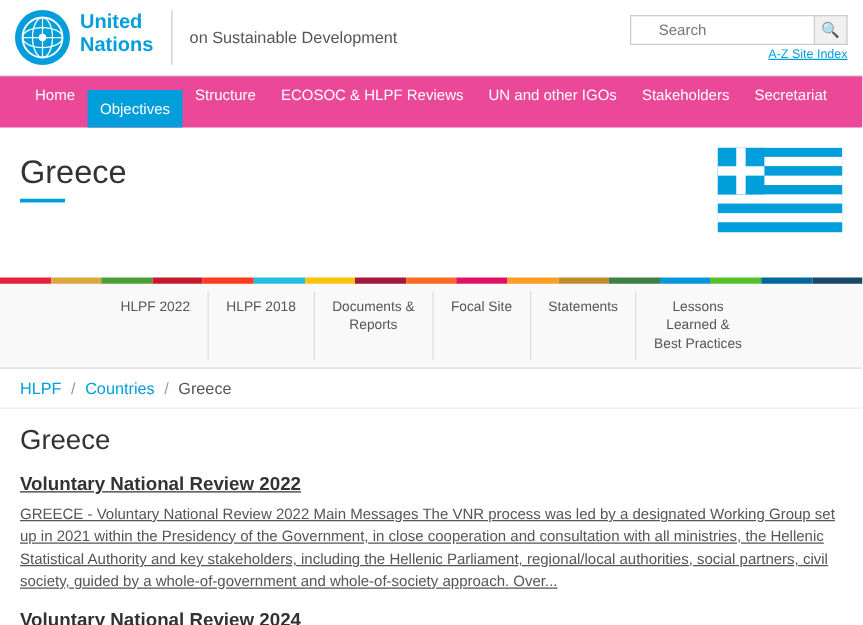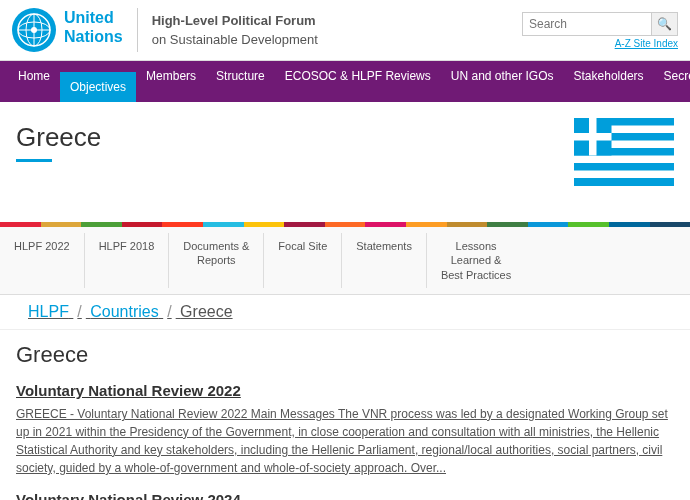--- a/index.html
+++ b/index.html
@@ -11,47 +11,47 @@
     .un-logo-circle { width: 44px; height: 44px; background: #009edb; border-radius: 50%; display: flex; align-items: center; justify-content: center; }
     .un-logo-circle svg { width: 36px; height: 36px; }
     .un-text { line-height: 1.2; }
     .un-text .united { font-size: 16px; font-weight: bold; color: #009edb; }
     .un-text .nations { font-size: 16px; font-weight: bold; color: #009edb; }
     .header-divider { width: 1px; height: 44px; background: #ccc; margin: 0 14px; }
     .header-subtitle { font-size: 13px; color: #555; line-height: 1.5; }
     .header-subtitle .line1 { font-weight: bold; }
     .search-area { margin-left: auto; display: flex; align-items: center; flex-direction: column; }
     .search-row { display: flex; align-items: center; }
-    .search-input { border: 1px solid #ccc; padding: 3px 6px; font-size: 12px; width: 130px; height: 24px; outline: none; }
+    .search-input { border: 1px solid #ccc; padding: 3px 22px; font-size: 12px; width: 148px; height: 24px; outline: none; }
     .search-btn { background: #f0f0f0; border: 1px solid #ccc; border-left: none; width: 26px; height: 24px; cursor: pointer; display: flex; align-items: center; justify-content: center; font-size: 12px; }
     .az-link { font-size: 10px; color: #009edb; text-decoration: underline; cursor: pointer; margin-top: 2px; align-self: flex-end; }
 
     
-    .nav { background: #701a75; display: flex; padding: 0 8px; }
+    .nav { background: #ec4899; display: flex; padding: 0 18px; }
     .nav-item { color: #fff; font-size: 12px; padding: 8px 10px; cursor: pointer; white-space: nowrap; }
     .nav-item.active { background: #009edb; margin-top: 11px; }
 
     
     .hero { position: relative; padding: 20px 16px 10px 16px; min-height: 120px; }
     .hero-title { font-size: 26px; font-weight: normal; color: #333; margin-bottom: 6px; }
     .hero-underline { width: 36px; height: 3px; background: #009edb; margin-bottom: 10px; }
     .greece-flag { position: absolute; top: 16px; right: 16px; width: 100px; height: 68px; overflow: hidden; }
 
     
     .color-bar { display: flex; height: 5px; }
     .color-bar div { flex: 1; }
 
     
     .tabs-section { background: #f9f9f9; border-bottom: 1px solid #ddd; padding: 6px 0; }
-    .tabs-row { display: flex; justify-content: flex-start; gap: 0; }
+    .tabs-row { display: flex; justify-content: center; gap: 0; }
     .tab-item { padding: 6px 14px; font-size: 11px; color: #555; cursor: pointer; text-align: center; border-right: 1px solid #ddd; line-height: 1.3; }
     .tab-item:last-child { border-right: none; }
 
     
-    .breadcrumb { padding: 8px 28px; font-size: 16px; color: #555; border-bottom: 1px solid #eee; text-decoration: underline; }
+    .breadcrumb { padding: 8px 16px; font-size: 13px; color: #555; border-bottom: 1px solid #eee; }
     .breadcrumb a { color: #009edb; text-decoration: none; cursor: pointer; }
     .breadcrumb .sep { margin: 0 4px; color: #999; }
 
     
     .main-content { padding: 12px 16px 16px 16px; }
     .page-title { font-size: 22px; font-weight: normal; color: #333; margin-bottom: 14px; }
     .section-title { font-size: 15px; font-weight: bold; color: #333; margin-bottom: 6px; margin-top: 14px; text-decoration: underline; }
     .section-text { font-size: 12px; color: #555; line-height: 1.5; text-decoration: underline; }
   </style>
 </head>
@@ -69,36 +69,34 @@
         <circle cx="18" cy="18" r="3" fill="white"></circle>
       </svg>
     </div>
     <div class="un-text">
       <div class="united">United</div>
       <div class="nations">Nations</div>
     </div>
   </div>
   <div class="header-divider"></div>
   <div class="header-subtitle">
-    <div class="line1">High-Level Political Forum</div>
     <div>on Sustainable Development</div>
   </div>
   <div class="search-area">
     <div class="search-row">
       <input class="search-input" type="text" placeholder="Search" style="">
       <button class="search-btn">🔍</button>
     </div>
     <div class="az-link">A-Z Site Index</div>
   </div>
 </div>
 
 <div class="nav">
   <div class="nav-item">Home</div>
   <div class="nav-item active">Objectives</div>
-  <div class="nav-item">Members</div>
   <div class="nav-item">Structure</div>
   <div class="nav-item">ECOSOC &amp; HLPF Reviews</div>
   <div class="nav-item">UN and other IGOs</div>
   <div class="nav-item">Stakeholders</div>
   <div class="nav-item">Secretariat</div>
 </div>
 
 <div class="hero">
   <div class="hero-title">Greece</div>
   <div class="hero-underline"></div>

